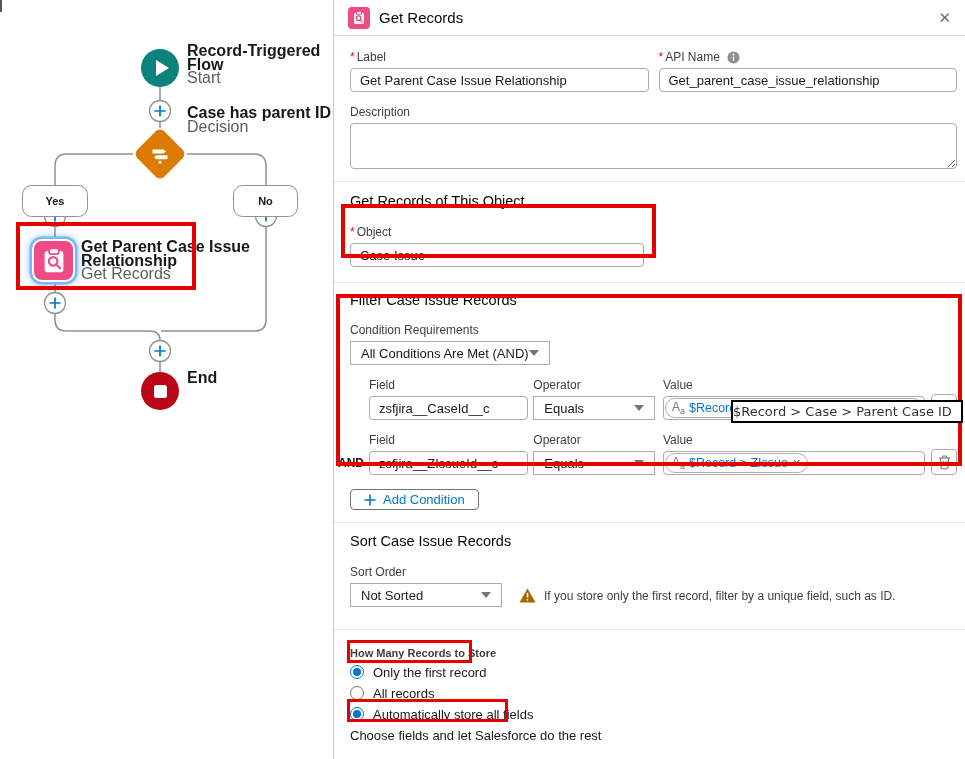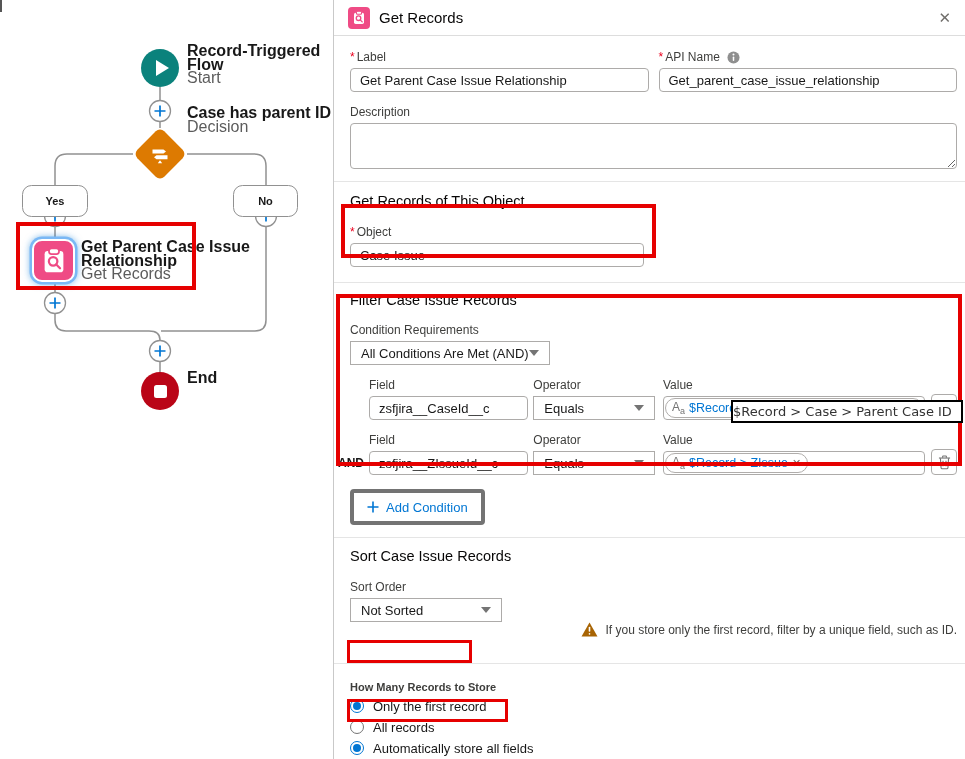--- a/index.html
+++ b/index.html
@@ -76,25 +76,25 @@
   .vpill { height:20px; border:1px solid #b0adab; border-radius:10px; display:flex;
            align-items:center; padding:0 6px; gap:4px; min-width:0; }
   .vpill.full { width:100%; }
   .aa { font-size:12px; color:#747474; white-space:nowrap; }
   .aa sub { font-size:9px; }
   .vtext { font-size:12.5px; color:#0176d3; white-space:nowrap; overflow:hidden; }
   .vx { font-size:11px; color:#706e6b; cursor:pointer; flex:0 0 auto; }
   .trash-btn { width:26px; height:26px; border:1px solid #adaba9; border-radius:4px;
                background:#fff; margin-left:6px; display:flex; align-items:center;
                justify-content:center; cursor:pointer; }
-  .add-btn { margin-top:14px; height:36px; display:inline-flex; align-items:center;
-             gap:7px; padding:0 13px; border:4px solid #737373; border-radius:4px;
+  .add-btn { margin-top:14px; height:21px; display:inline-flex; align-items:center;
+             gap:7px; padding:0 13px; border:1px solid #737373; border-radius:4px;
              background:#fff; color:#0176d3; font-size:13px; cursor:pointer;
              font-family:"Liberation Sans", sans-serif; }
-  .sort-row { display:flex; align-items:flex-start; margin-top:16px;flex-direction:column; }
+  .sort-row { display:flex; align-items:flex-end; margin-top:16px; }
   .sort-dd { width:152px; }
   .warn { display:flex; align-items:center; gap:8px; margin-left:17px; font-size:12px;
           color:#3e3e3c; }
   .grp-label { font-size:11px; font-weight:bold; color:#3e3e3c; }
   .radio-row { display:flex; align-items:center; gap:9px; height:16px; margin-top:5px;
                font-size:13px; color:#181818; }
   .radio { width:14px; height:14px; border:1px solid #747474; border-radius:50%;
            background:#fff; position:relative; flex:0 0 auto; }
   .radio.sel2 { border:1.5px solid #0176d3; }
   .radio.sel2::after { content:''; position:absolute; inset:2px; border-radius:50%;

